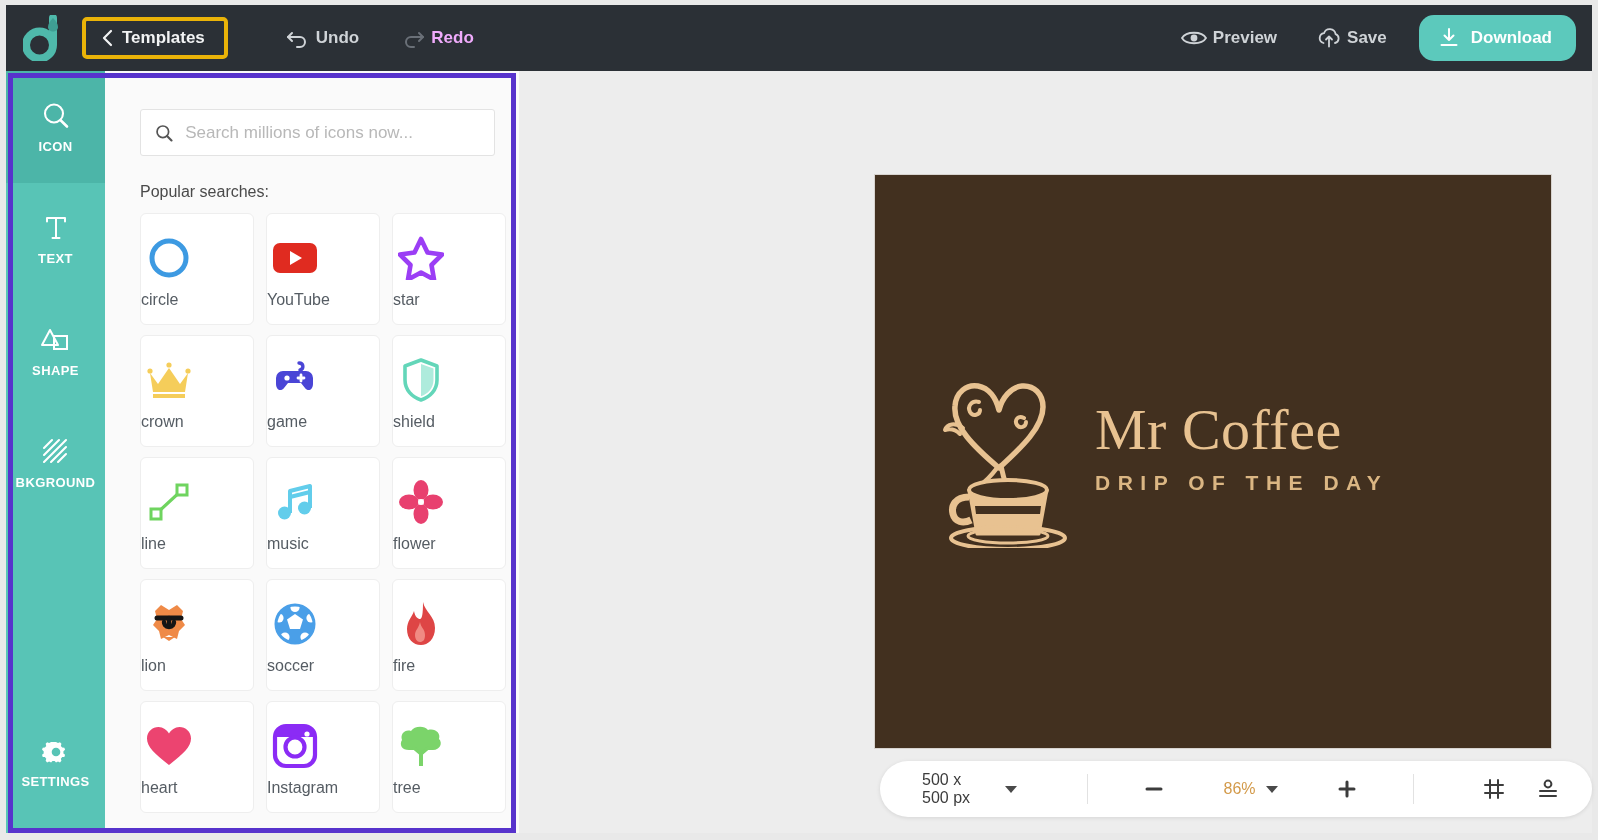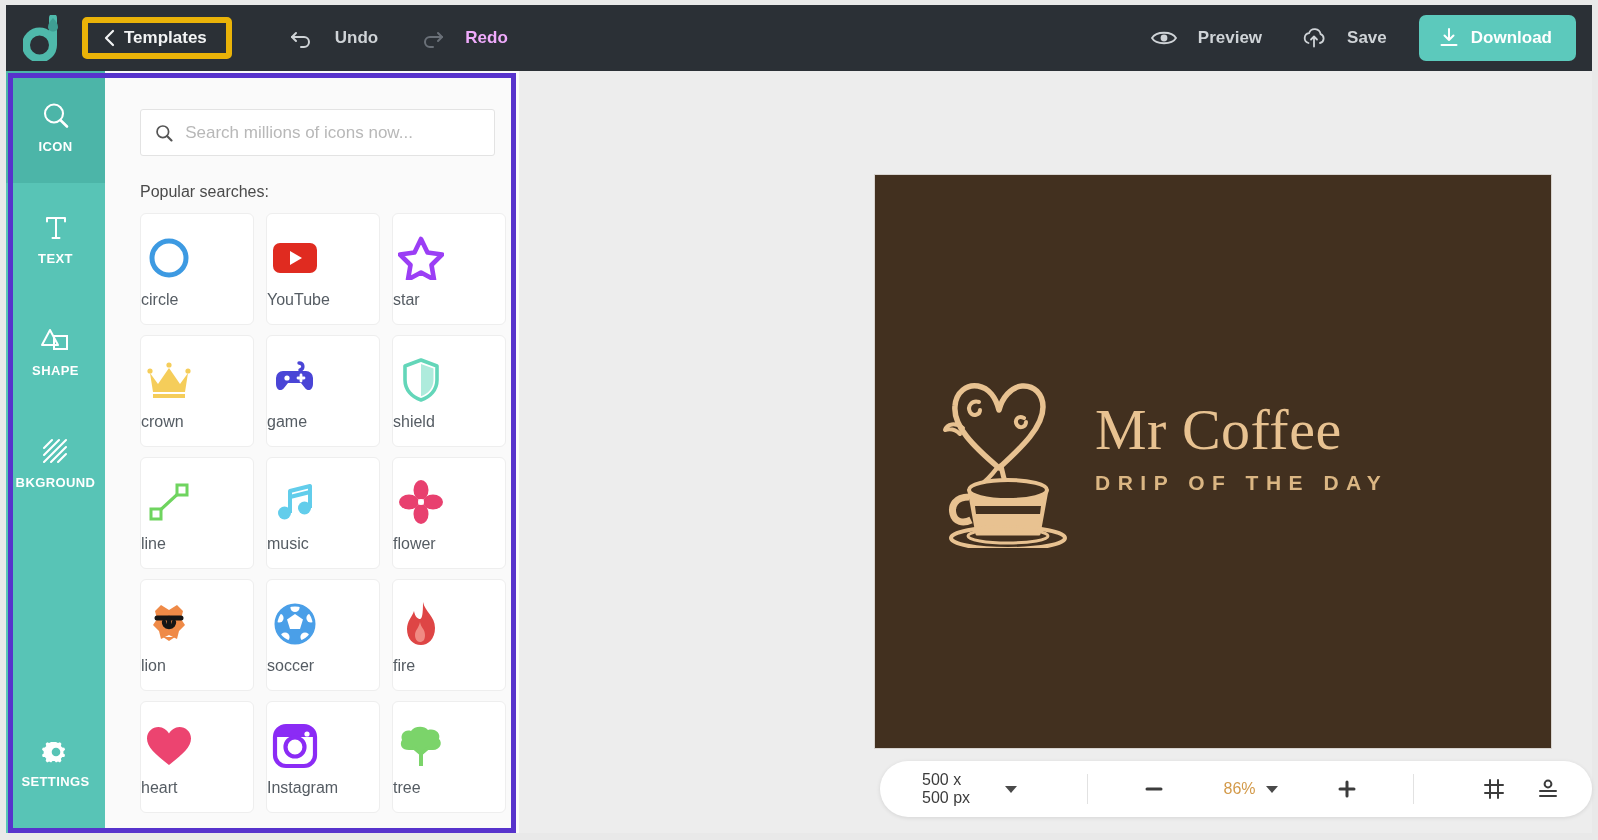--- a/index.html
+++ b/index.html
@@ -37,51 +37,51 @@
   }
   .brand-logo {
     width: 74px; height: 66px;
     display: flex; align-items: center; justify-content: center;
     flex: 0 0 auto;
   }
   .templates-btn {
     display: flex; align-items: center; gap: 9px;
     height: 42px;
     padding: 0 19px 0 15px;
-    border: 6px solid #eab308;
+    border: 4px solid #eab308;
     border-radius: 5px;
     background: transparent;
     color: #f2f3f4;
     font-size: 17px;
     font-weight: bold;
     cursor: pointer;
     margin-left: 2px;
   }
   .hdr-action {
-    display: flex; align-items: center; gap: 21px;
+    display: flex; align-items: center; gap: 6px;
     height: 42px;
     padding: 0 14px;
     background: transparent;
     border: none;
     color: #cfd3d7;
     font-size: 17px;
     font-weight: bold;
     cursor: pointer;
   }
   .hdr-action.undo { margin-left: 44px; }
   .hdr-action.redo { color: #f0abfc; margin-left: 14px; cursor: default; }
   .hdr-action.redo svg { stroke: #6a7078; }
   .hdr-spacer { flex: 1 1 auto; }
   .hdr-action.preview { margin-right: 12px; }
   .hdr-action.save { margin-right: 18px; }
   .download-btn {
     display: flex; align-items: center; gap: 12px;
     height: 46px;
     padding: 0 24px 0 20px;
-    border-radius: 7px;
+    border-radius: 15px;
     border: none;
     background: #5cc9bc;
     color: #ffffff;
     font-size: 17px;
     font-weight: bold;
     cursor: pointer;
     margin-right: 16px;
   }
 
   

